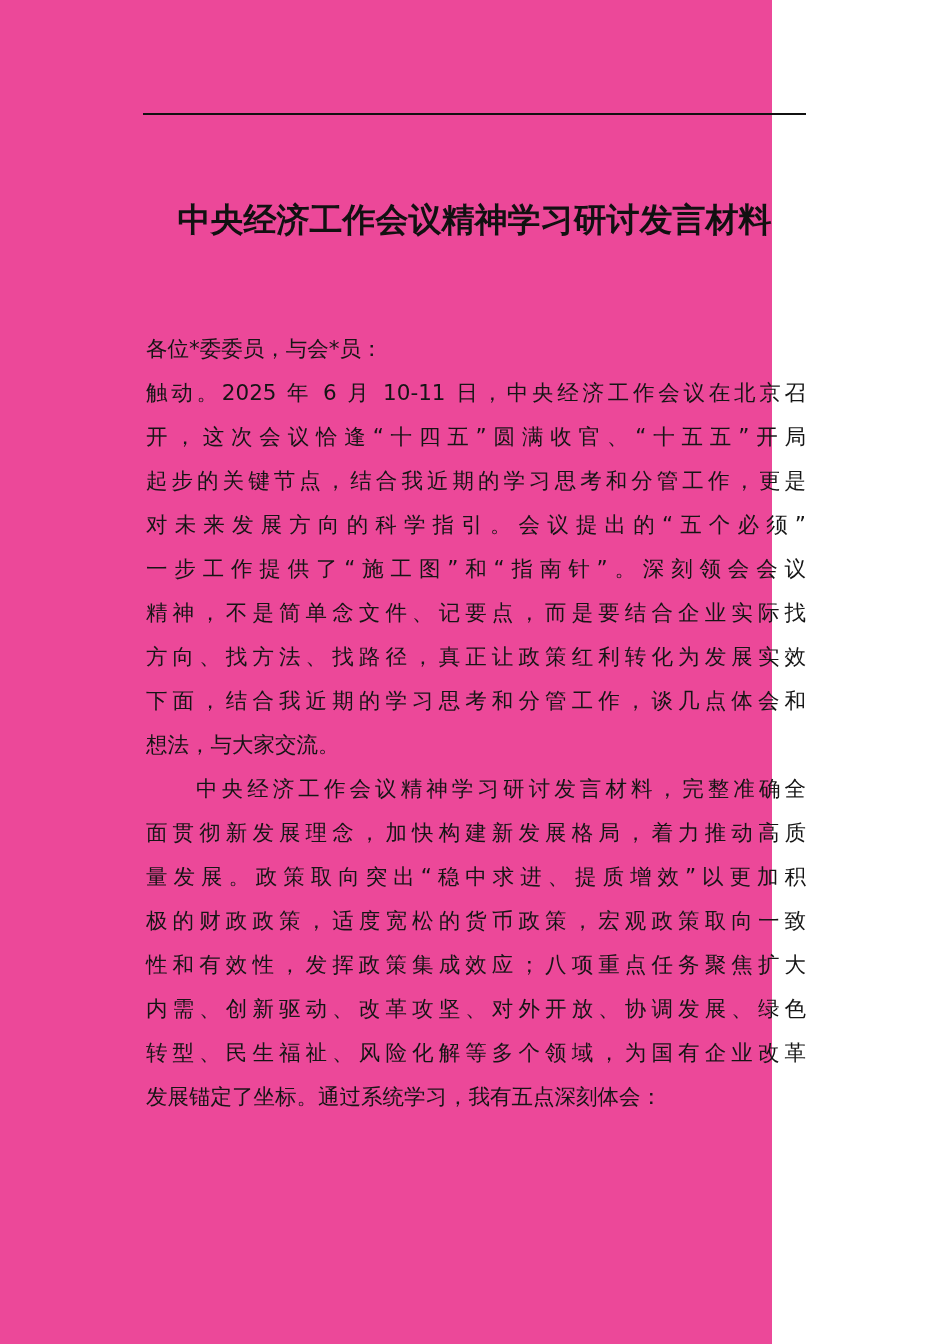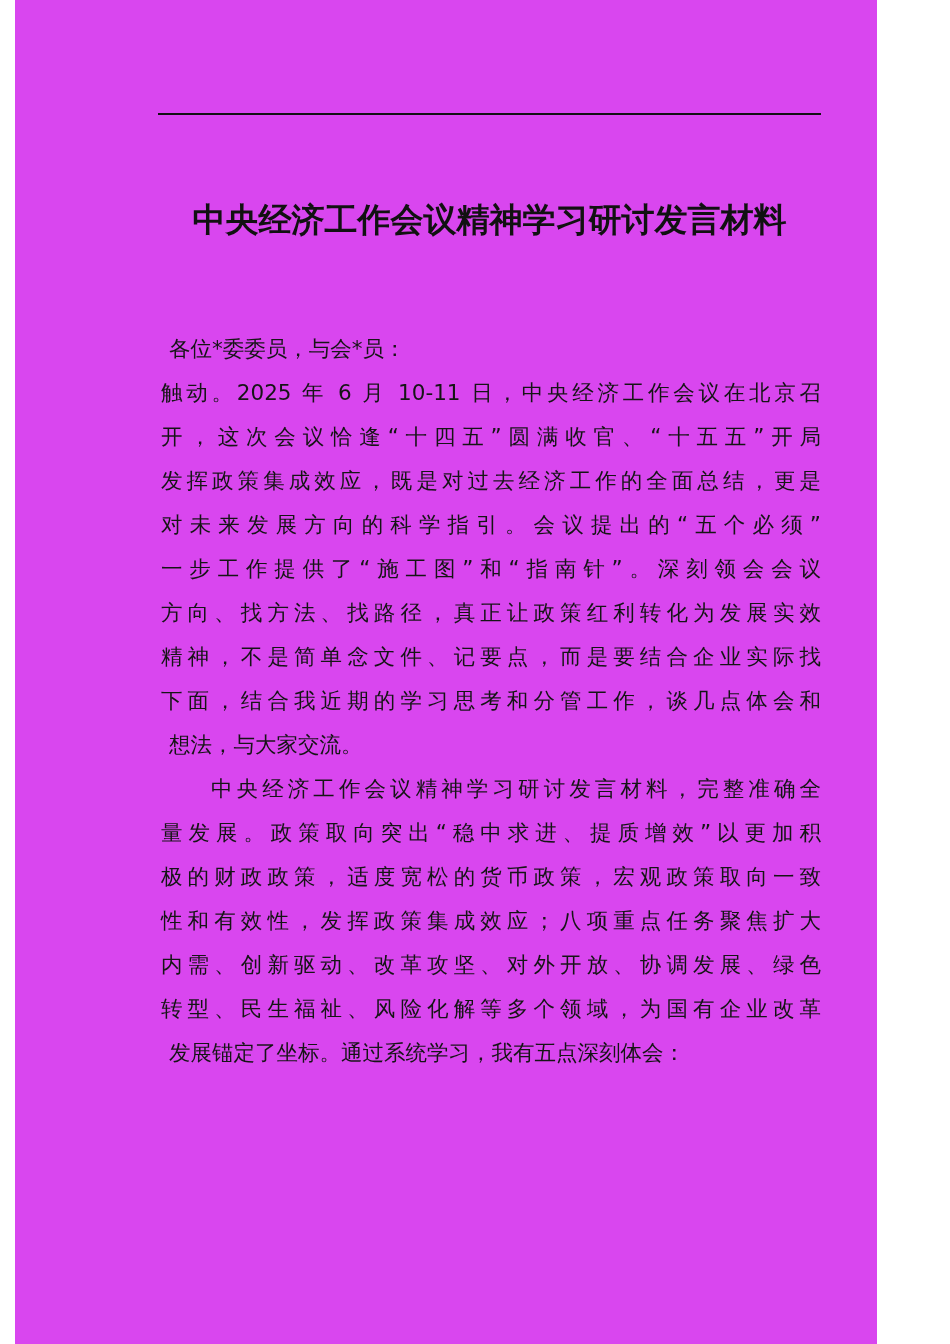--- a/index.html
+++ b/index.html
@@ -10,25 +10,25 @@
     body {
       width: 950px;
       height: 1344px;
       position: relative;
       overflow: hidden;
       font-family: "DejaVu Serif", "Liberation Serif", serif;
       color: #111111;
     }
     .page {
       position: absolute;
-      left: 15px;
+      left: 0;
       top: 0;
-      width: 862px;
+      width: 772px;
       height: 1344px;
-      background: #d946ef;
+      background: #ec4899;
     }
     .header-rule {
       position: absolute;
       left: 143px;
       top: 113px;
       width: 663px;
       height: 0;
       border-top: 2px solid #111111;
     }
     .title {
@@ -56,51 +56,51 @@
       font-size: 21.5px;
       white-space: nowrap;
       text-align: justify;
       text-align-last: justify;
       font-family: "DejaVu Sans", "Liberation Sans", sans-serif;
       font-weight: normal;
       color: #151515;
     }
     .line.last {
       text-align-last: left;
-      margin-left: 8px;
     }
     .line.indent {
       padding-left: 50px;
     }
   </style>
 </head>
 <body>
 
 <div class="page">
   <div class="header-rule"></div>
 
   <div class="title">中央经济工作会议精神学习研讨发言材料</div>
 
   <div class="body">
     <div class="line last">各位*委委员，与会*员：</div>
 
     <div>
       <div class="line">触动。2025 年 6 月 10-11 日，中央经济工作会议在北京召</div>
       <div class="line">开，这次会议恰逢“十四五”圆满收官、“十五五”开局</div>
-      <div class="line">发挥政策集成效应，既是对过去经济工作的全面总结，更是</div>
+      <div class="line">起步的关键节点，结合我近期的学习思考和分管工作，更是</div>
       <div class="line">对未来发展方向的科学指引。会议提出的“五个必须”</div>
       <div class="line">一步工作提供了“施工图”和“指南针”。深刻领会会议</div>
+      <div class="line">精神，不是简单念文件、记要点，而是要结合企业实际找</div>
       <div class="line">方向、找方法、找路径，真正让政策红利转化为发展实效</div>
-      <div class="line">精神，不是简单念文件、记要点，而是要结合企业实际找</div>
       <div class="line">下面，结合我近期的学习思考和分管工作，谈几点体会和</div>
       <div class="line last">想法，与大家交流。</div>
     </div>
 
     <div>
       <div class="line indent">中央经济工作会议精神学习研讨发言材料，完整准确全</div>
+      <div class="line">面贯彻新发展理念，加快构建新发展格局，着力推动高质</div>
       <div class="line">量发展。政策取向突出“稳中求进、提质增效”以更加积</div>
       <div class="line">极的财政政策，适度宽松的货币政策，宏观政策取向一致</div>
       <div class="line">性和有效性，发挥政策集成效应；八项重点任务聚焦扩大</div>
       <div class="line">内需、创新驱动、改革攻坚、对外开放、协调发展、绿色</div>
       <div class="line">转型、民生福祉、风险化解等多个领域，为国有企业改革</div>
       <div class="line last">发展锚定了坐标。通过系统学习，我有五点深刻体会：</div>
     </div>
   </div>
 </div>
 

